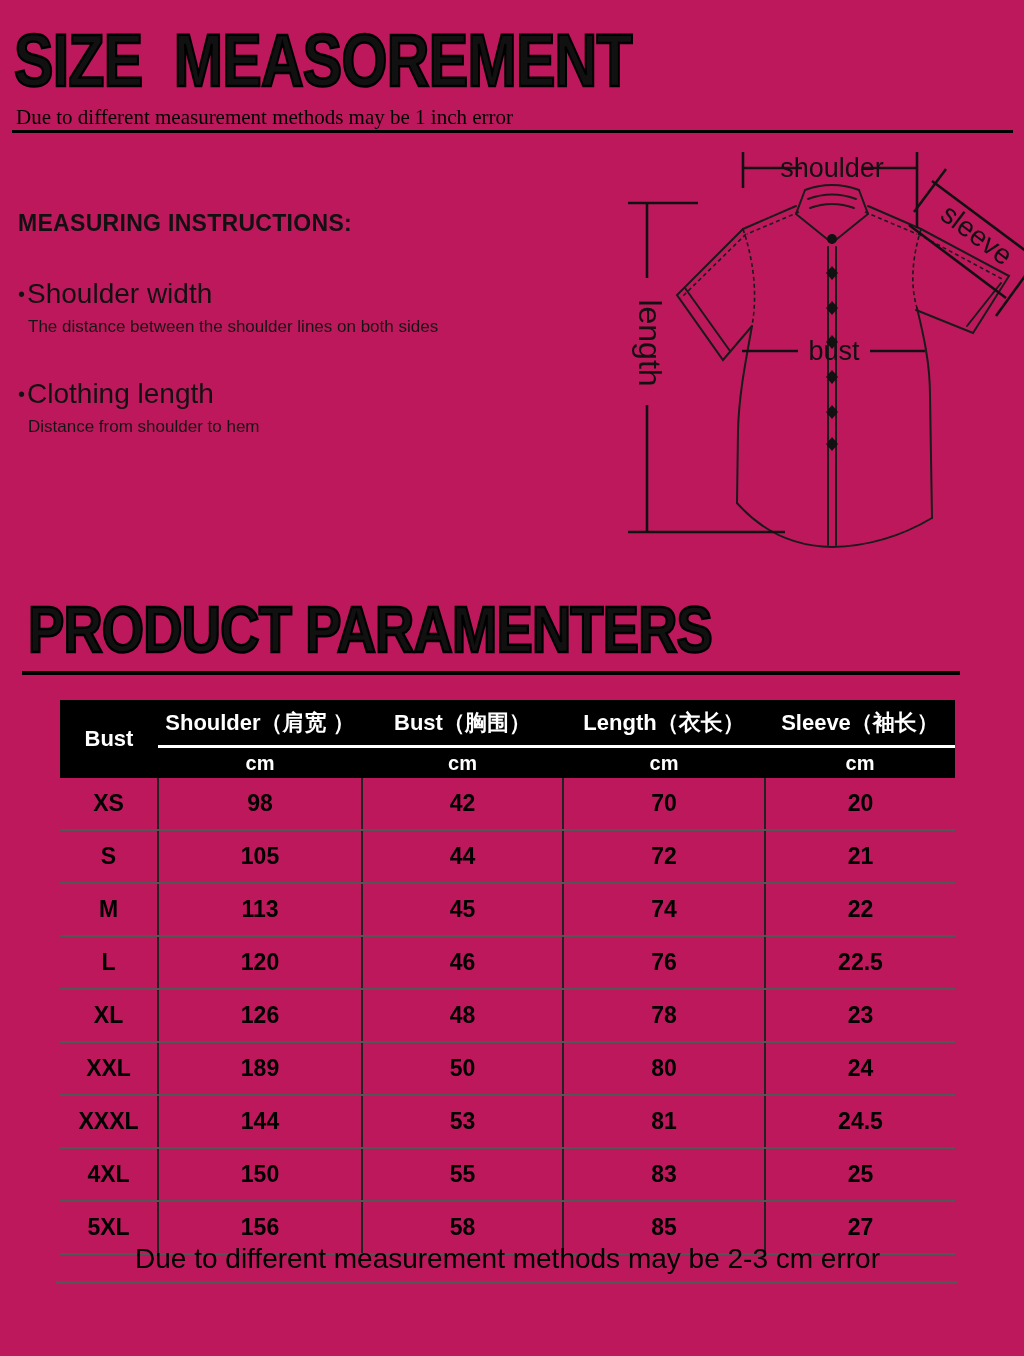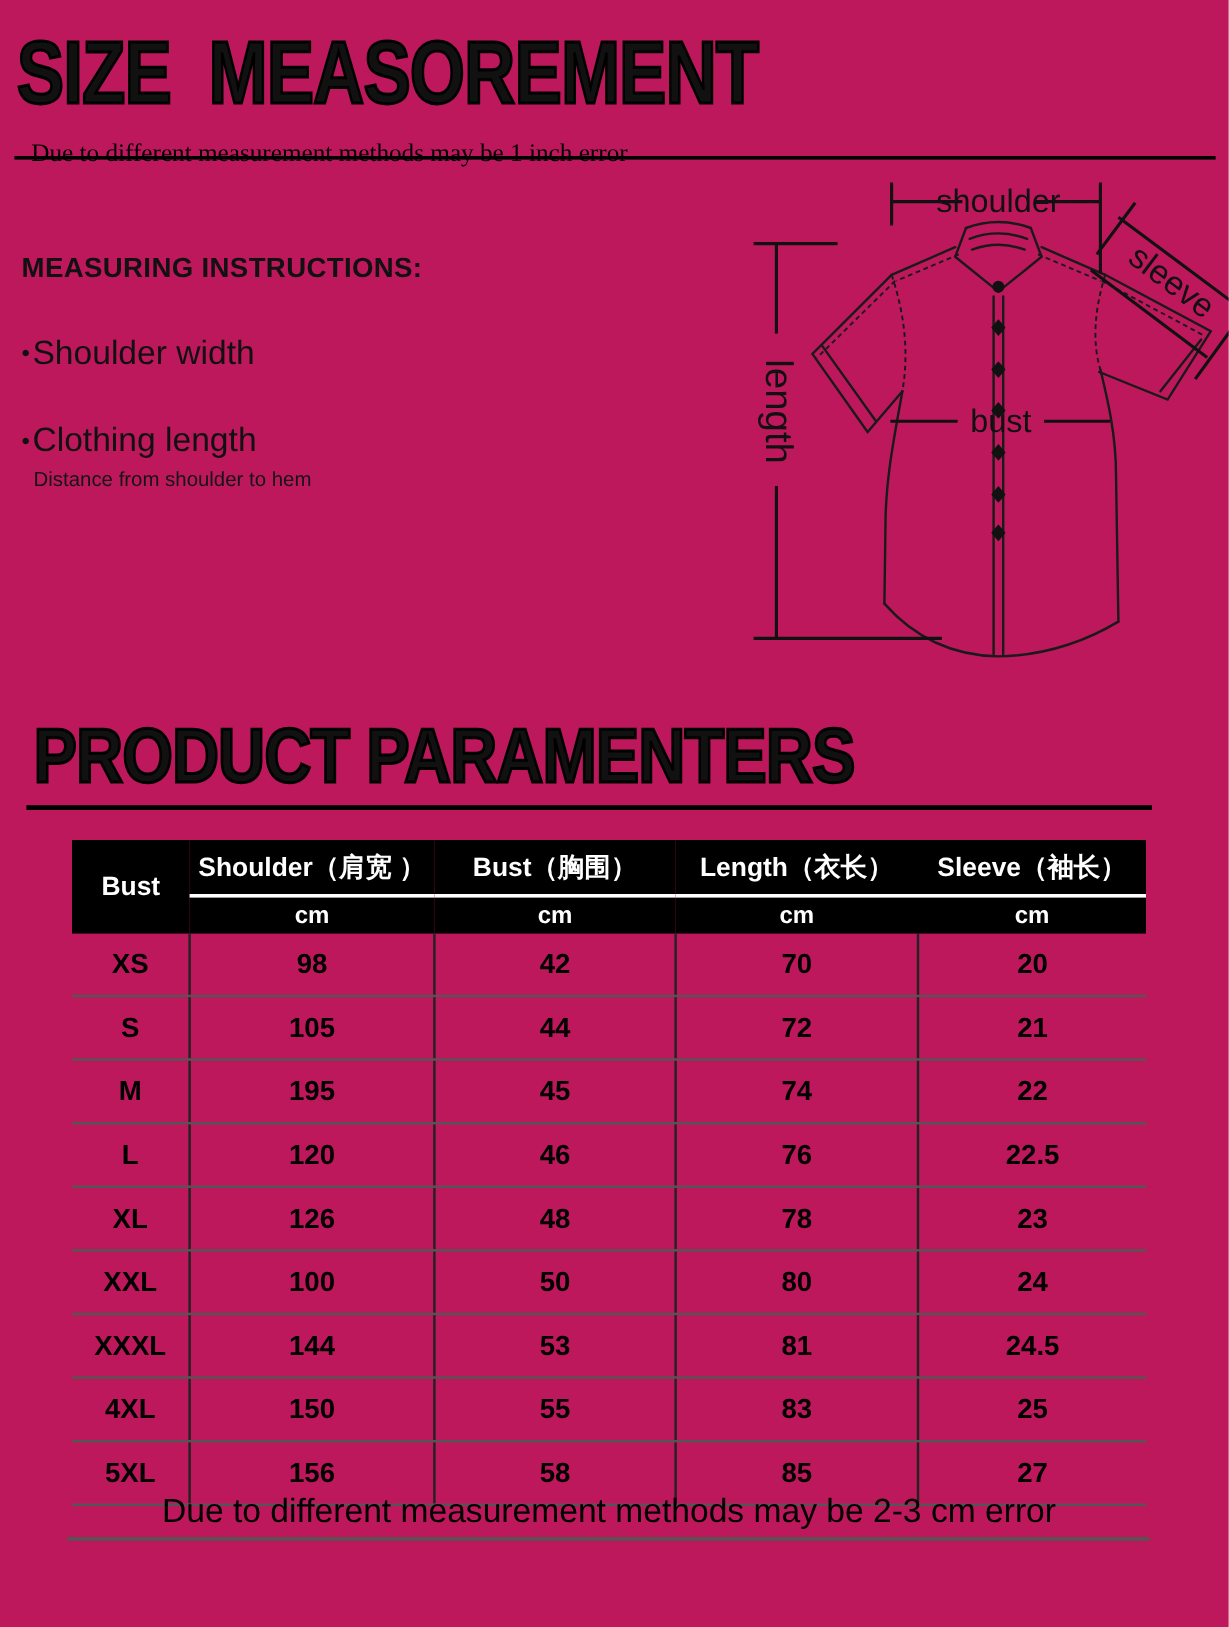--- a/index.html
+++ b/index.html
@@ -7,21 +7,21 @@
     position:relative;width:1024px;height:1356px;background:#be185d;
     font-family:"Liberation Sans",sans-serif;color:#111;overflow:hidden;
   }
   .main-title{
     position:absolute;left:14px;top:24px;margin:0;
     font-size:74px;font-weight:bold;line-height:1.0;white-space:pre;
     letter-spacing:-1px;transform:scaleX(0.80);transform-origin:left top;
     -webkit-text-stroke:2.5px #000;
   }
   .subtitle{
-    position:absolute;left:14px;top:103px;margin:12px;
+    position:absolute;left:14px;top:103px;margin:2px;
     font-family:"Liberation Serif",serif;font-size:21px;color:#000;
   }
   .rule-top{position:absolute;left:12px;top:130px;width:1001px;height:3px;background:#000;}
 
   .instructions{position:absolute;left:18px;top:210px;width:580px;}
   .instr-heading{font-size:23px;font-weight:bold;letter-spacing:.3px;margin:0;}
   .instr-item{margin-top:42px;}
   .instr-item .t{font-size:28px;line-height:1.1;}
   .instr-item .bullet{font-size:20px;vertical-align:2px;margin-right:2px;}
   .instr-item .d{font-size:17px;margin:7px 0 0 10px;color:#151515;}
@@ -65,20 +65,21 @@
 
   <h1 class="main-title">SIZE  MEASOREMENT</h1>
   <p class="subtitle">Due to different measurement methods may be 1 inch error</p>
   <div class="rule-top"></div>
 
   <div class="instructions">
     <p class="instr-heading">MEASURING INSTRUCTIONS:</p>
 
     <div class="instr-item">
       <div class="t"><span class="bullet">•</span><span>Shoulder width</span></div>
+      <div class="d">The distance between the shoulder lines on both sides</div>
     </div>
 
     <div class="instr-item">
     </div>
 
     <div class="instr-item">
       <div class="t"><span class="bullet">•</span><span>Clothing length</span></div>
       <div class="d">Distance from shoulder to hem</div>
     </div>
   </div>
@@ -184,42 +185,42 @@
       </tr>
       <tr>
         <td>S</td>
         <td>105</td>
         <td>44</td>
         <td>72</td>
         <td>21</td>
       </tr>
       <tr>
         <td>M</td>
-        <td>195</td>
+        <td>113</td>
         <td>45</td>
         <td>74</td>
         <td>22</td>
       </tr>
       <tr>
         <td>L</td>
         <td>120</td>
         <td>46</td>
         <td>76</td>
         <td>22.5</td>
       </tr>
       <tr>
         <td>XL</td>
         <td>126</td>
         <td>48</td>
         <td>78</td>
         <td>23</td>
       </tr>
       <tr>
         <td>XXL</td>
-        <td>100</td>
+        <td>189</td>
         <td>50</td>
         <td>80</td>
         <td>24</td>
       </tr>
       <tr>
         <td>XXXL</td>
         <td>144</td>
         <td>53</td>
         <td>81</td>
         <td>24.5</td>

